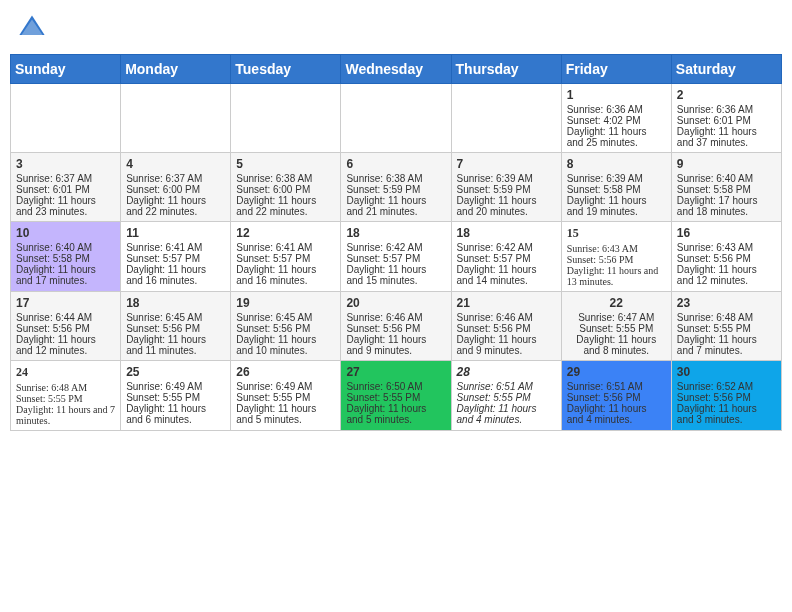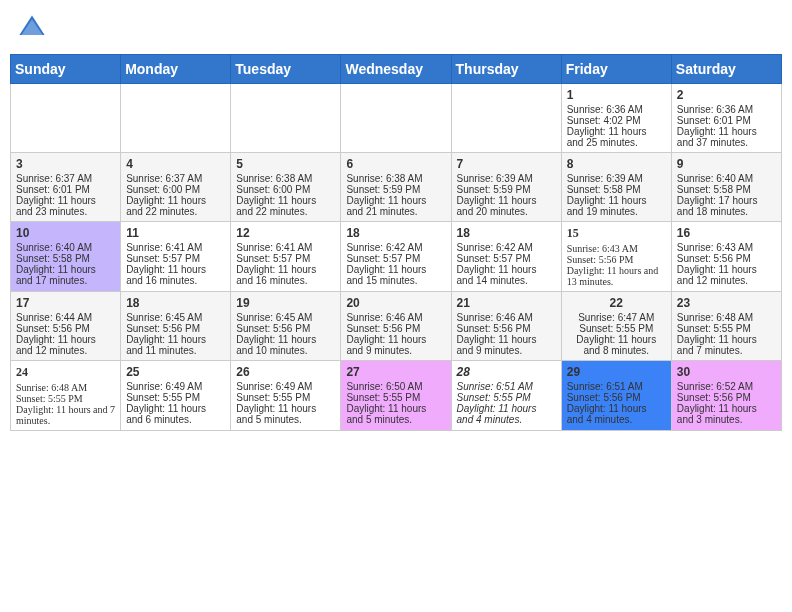--- a/index.html
+++ b/index.html
@@ -296,39 +296,39 @@
         <span>Sunrise: 6:49 AM</span><br>
         <span>Sunset: 5:55 PM</span><br>
         <span>Daylight: 11 hours and 6 minutes.</span>
       </td>
           <td style="background: rgb(255, 255, 255);">
         <span class="day-number">26</span>
         <span>Sunrise: 6:49 AM</span><br>
         <span>Sunset: 5:55 PM</span><br>
         <span>Daylight: 11 hours and 5 minutes.</span>
       </td>
-          <td style="background: #f0abfc; margin-top: 40px;">
+          <td style="background: #22c55e; margin-top: 40px;">
         <span class="day-number">27</span>
         <span>Sunrise: 6:50 AM</span><br>
         <span>Sunset: 5:55 PM</span><br>
         <span>Daylight: 11 hours and 5 minutes.</span>
       </td>
           <td style="background: rgb(255, 255, 255); font-style: italic;">
         <span class="day-number">28</span>
         <span>Sunrise: 6:51 AM</span><br>
         <span>Sunset: 5:55 PM</span><br>
         <span>Daylight: 11 hours and 4 minutes.</span>
       </td>
           <td style="background: #3b82f6;">
         <span class="day-number">29</span>
         <span>Sunrise: 6:51 AM</span><br>
         <span>Sunset: 5:56 PM</span><br>
         <span>Daylight: 11 hours and 4 minutes.</span>
       </td>
-          <td style="background: #f0abfc; margin-top: 48px;">
+          <td style="background: #0ea5e9; margin-top: 48px;">
         <span class="day-number">30</span>
         <span>Sunrise: 6:52 AM</span><br>
         <span>Sunset: 5:56 PM</span><br>
         <span>Daylight: 11 hours and 3 minutes.</span>
       </td>
         </tr>
       </tbody>
   </table>
 </div>
 

